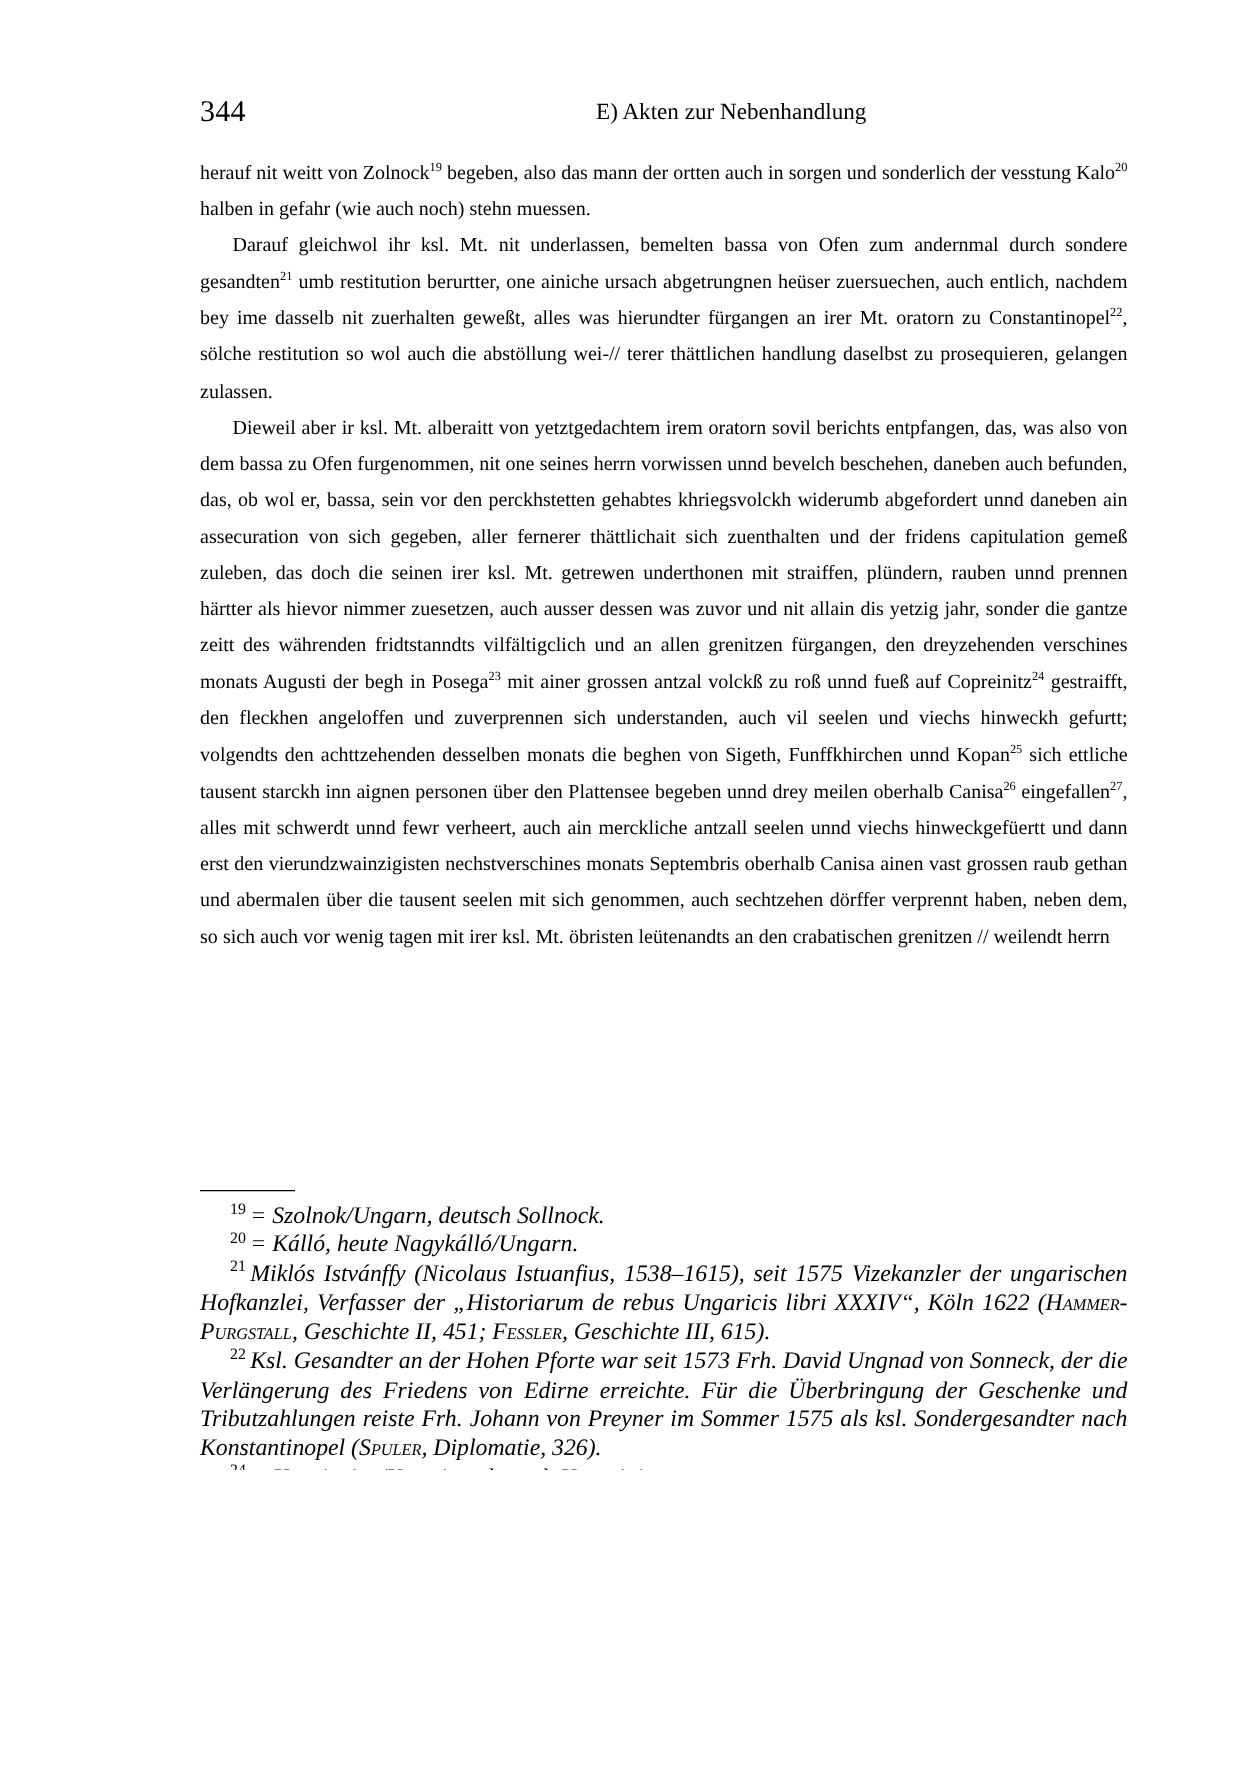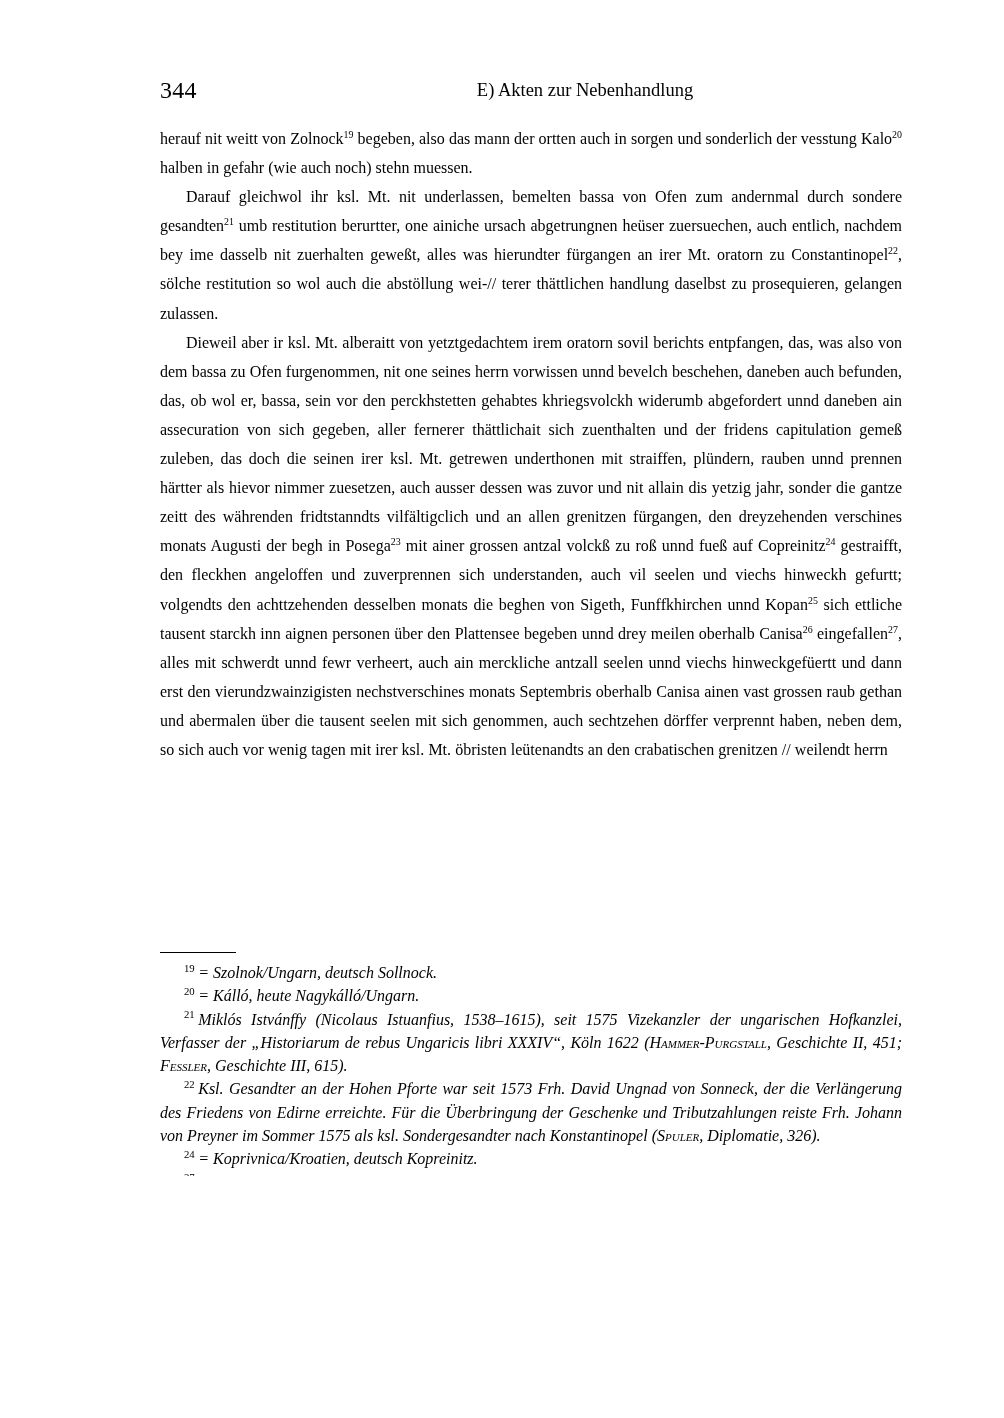--- a/index.html
+++ b/index.html
@@ -87,21 +87,21 @@
     width: 742px;
   }
   .fn-rule {
     width: 76px;
     height: 0;
     border-top: 1.1px solid #000;
     margin: 0 0 8px 0;
   }
   p.footnote {
     margin: 0;
-    font-size: 16px;
+    font-size: 19px;
     line-height: 23.3px;
     font-style: italic;
     text-align: justify;
     text-indent: 24px;
     hyphens: none;
   }
   p.footnote .fn-num {
     font-style: normal;
     font-size: 0.67em;
     vertical-align: super;

